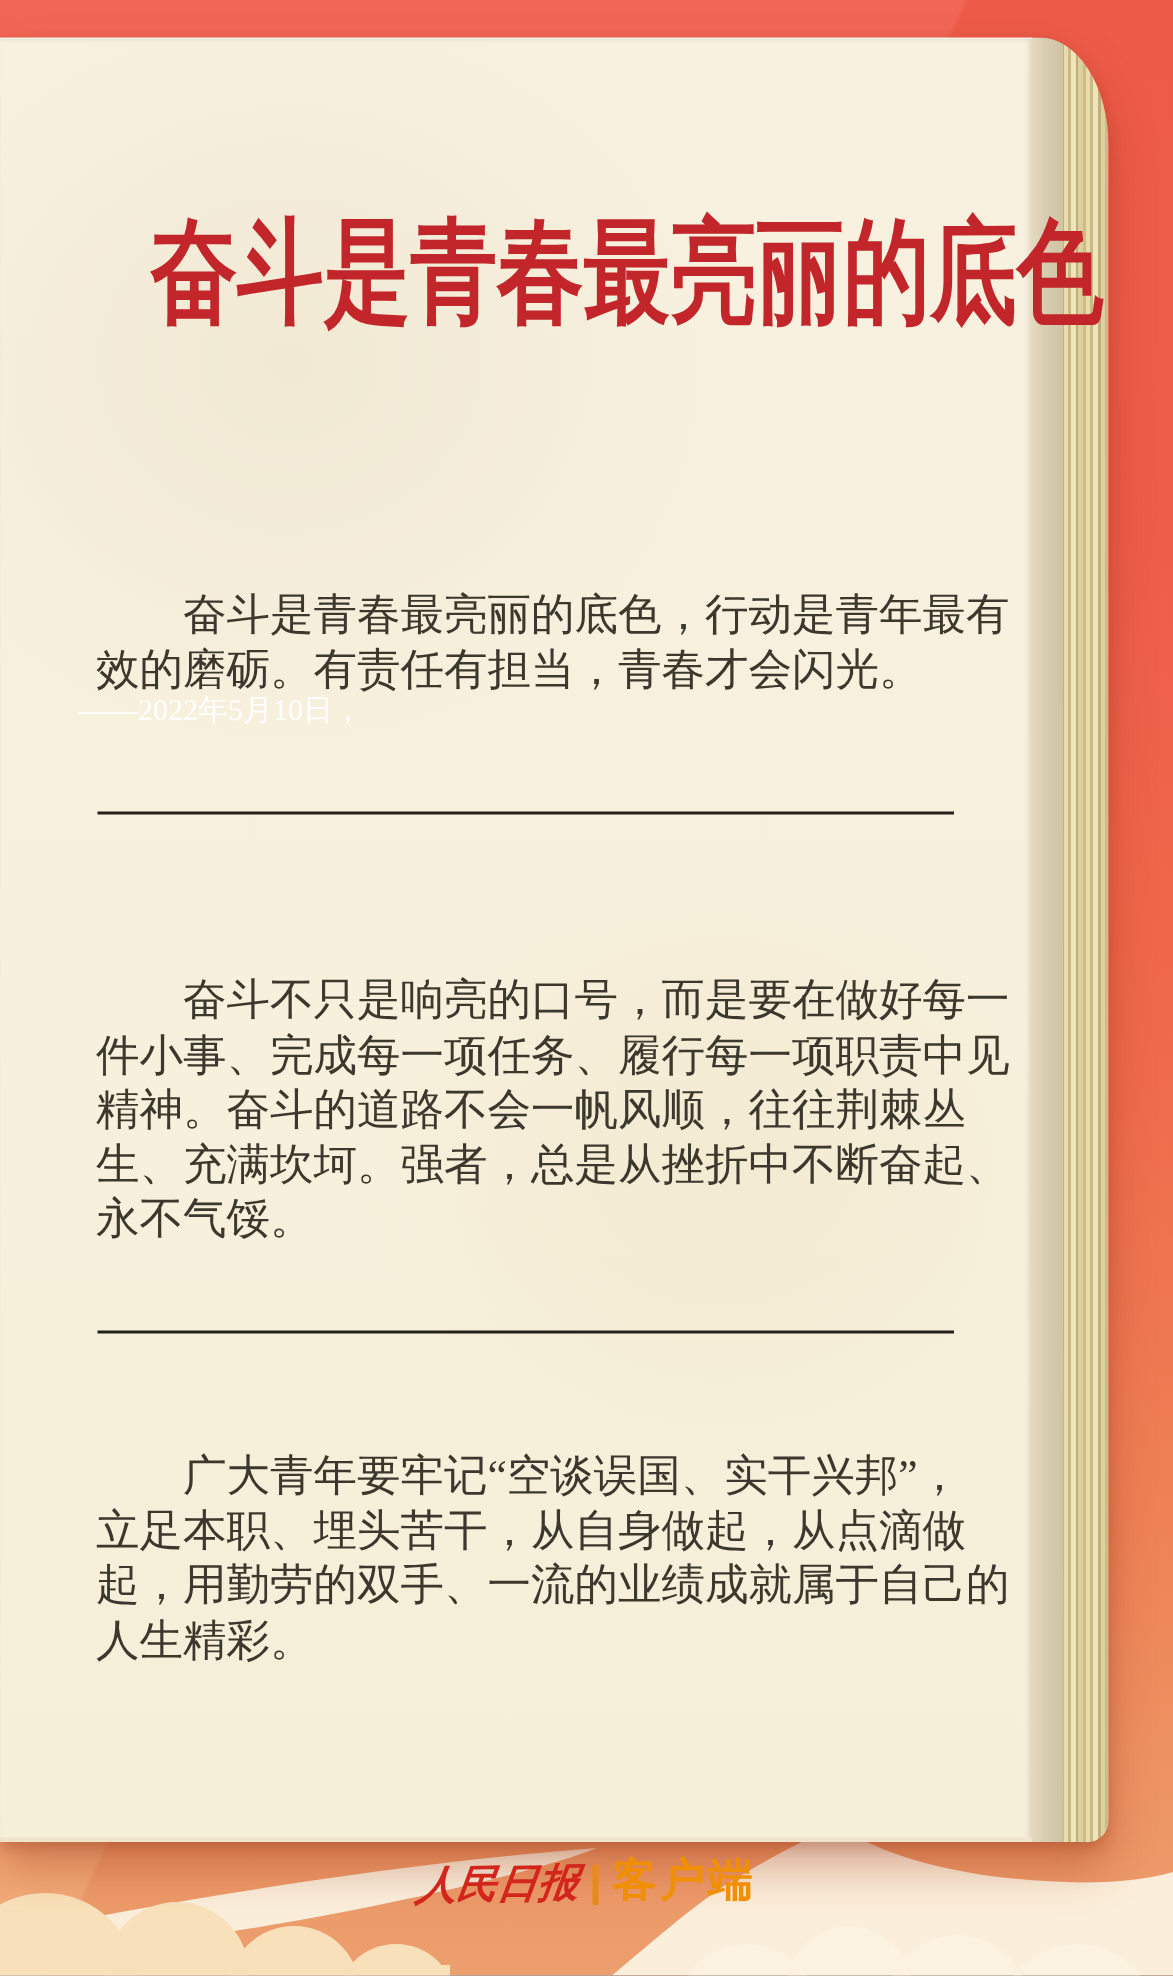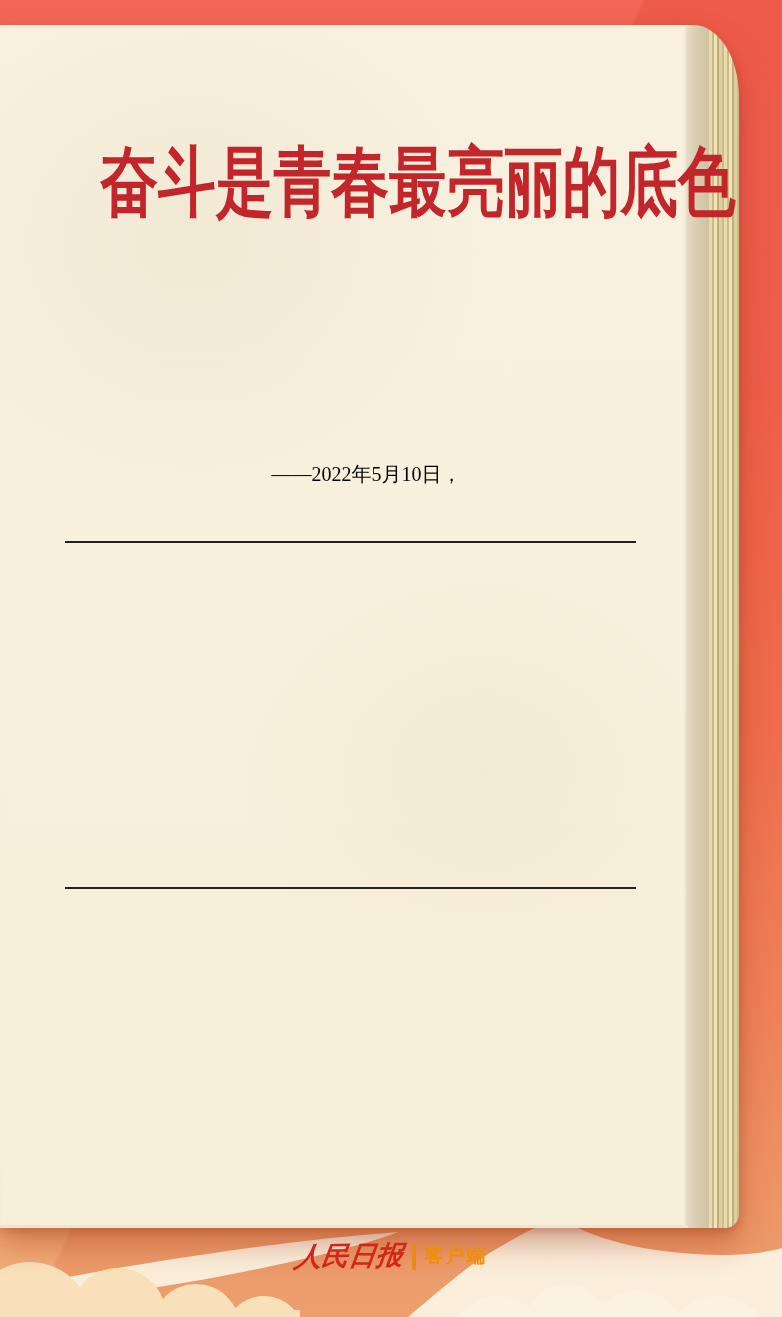--- a/index.html
+++ b/index.html
@@ -57,44 +57,44 @@
   .quote {
     position:absolute; left:64px; width:627px;
     font-family:"Liberation Serif", serif;
     font-size:29px; line-height:36.5px; color:#3c382d;
     white-space:pre-line; text-indent:2em; letter-spacing:0;
   }
   .q1 { top:363px; }
   .q2 { top:620px; }
   .q3 { top:937px; }
   .attr {
-    position:absolute; left:80px; width:573px; text-align:center;
+    position:absolute; left:52px; width:573px; text-align:left;
     font-family:"Liberation Serif", serif;
-    font-size:20px; line-height:27px; color:#000000;
+    font-size:20px; line-height:27px; color:#ffffff;
   }
   .a1 { top:461px; }
   .a2 { top:805px; }
   .a3 { top:1111px; width:564px; }
   .divider { position:absolute; left:65px; width:571px; height:2px; background:#24221d; }
   .d1 { top:541px; }
   .d2 { top:887px; }
   
   .brand {
     position:absolute; top:1242px; left:0; width:782px; z-index:3;
     display:flex; justify-content:center; align-items:center; gap:9px;
   }
   .brand-name {
     font-family:"Liberation Serif", serif; font-style:italic; font-weight:700;
     font-size:27px; line-height:28px; color:#d2251c;
     transform:skewX(-8deg) rotate(-1deg);
   }
   .brand-bar { width:4px; height:27px; background:#e8891b; border-radius:1px; }
   .brand-suffix {
-    font-family:Liberation Sans, sans-serif; font-weight:700;
-    font-size:19px; line-height:28px; color:#f08f04; letter-spacing:2px;text-align:right;
+    font-family:Liberation Mono, monospace; font-weight:700;
+    font-size:30px; line-height:28px; color:#f08f04; letter-spacing:2px;text-align:right;
   }
 </style>
 </head>
 <body>
 
 <div class="canvas">
 
   <div class="bg"></div>
 
   <svg class="clouds" viewBox="0 0 782 165" aria-hidden="true">
@@ -130,27 +130,38 @@
     <div class="edge-solid"></div>
     <div class="edge-stripes"></div>
   </div>
 
   <div class="content">
 
     <div class="title-wrap">
       <div class="page-title">奋斗是青春最亮丽的底色</div>
     </div>
 
+    <p class="quote q1">奋斗是青春最亮丽的底色，行动是青年最有
+效的磨砺。有责任有担当，青春才会闪光。</p>
     <div class="attr a1">
       <div>——2022年5月10日，</div>
     </div>
     <div class="divider d1"></div>
 
+    <p class="quote q2">奋斗不只是响亮的口号，而是要在做好每一
+件小事、完成每一项任务、履行每一项职责中见
+精神。奋斗的道路不会一帆风顺，往往荆棘丛
+生、充满坎坷。强者，总是从挫折中不断奋起、
+永不气馁。</p>
     <div class="divider d2"></div>
 
+    <p class="quote q3">广大青年要牢记“空谈误国、实干兴邦”，
+立足本职、埋头苦干，从自身做起，从点滴做
+起，用勤劳的双手、一流的业绩成就属于自己的
+人生精彩。</p>
 
   </div>
 
   <div class="brand">
     <span class="brand-name">人民日报</span>
     <span class="brand-bar"></span>
     <span class="brand-suffix">客户端</span>
   </div>
 
 </div>

